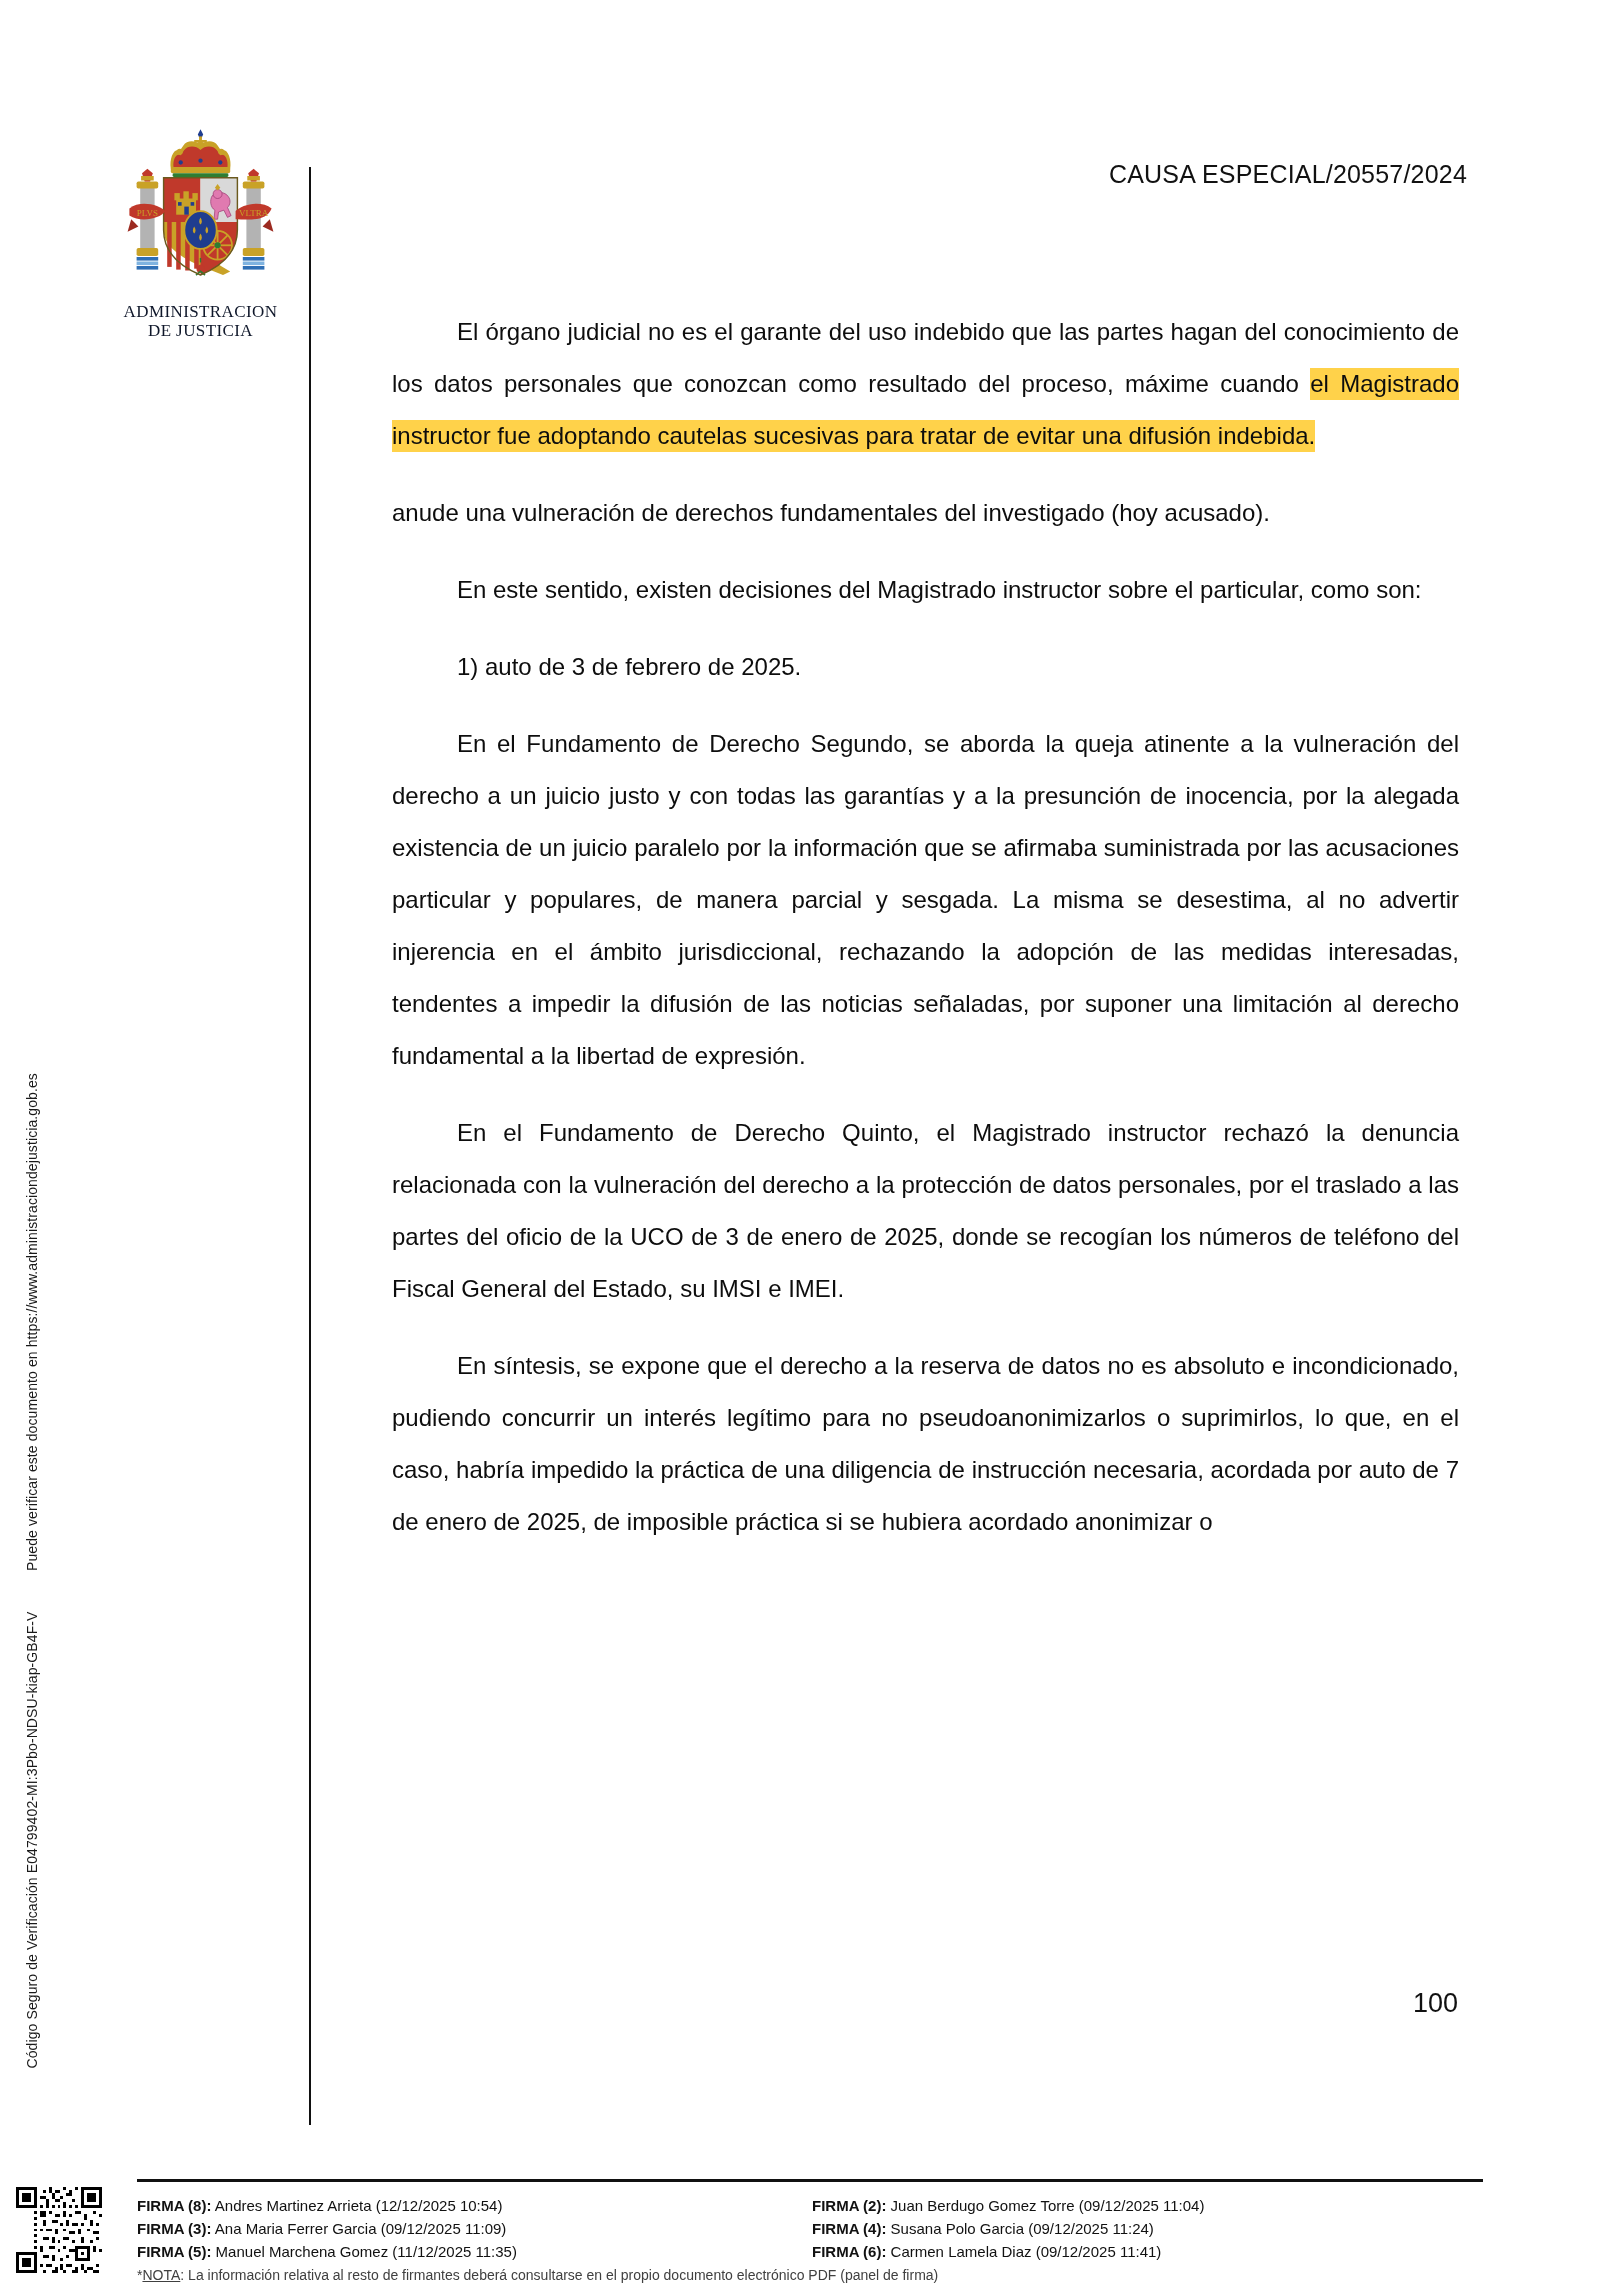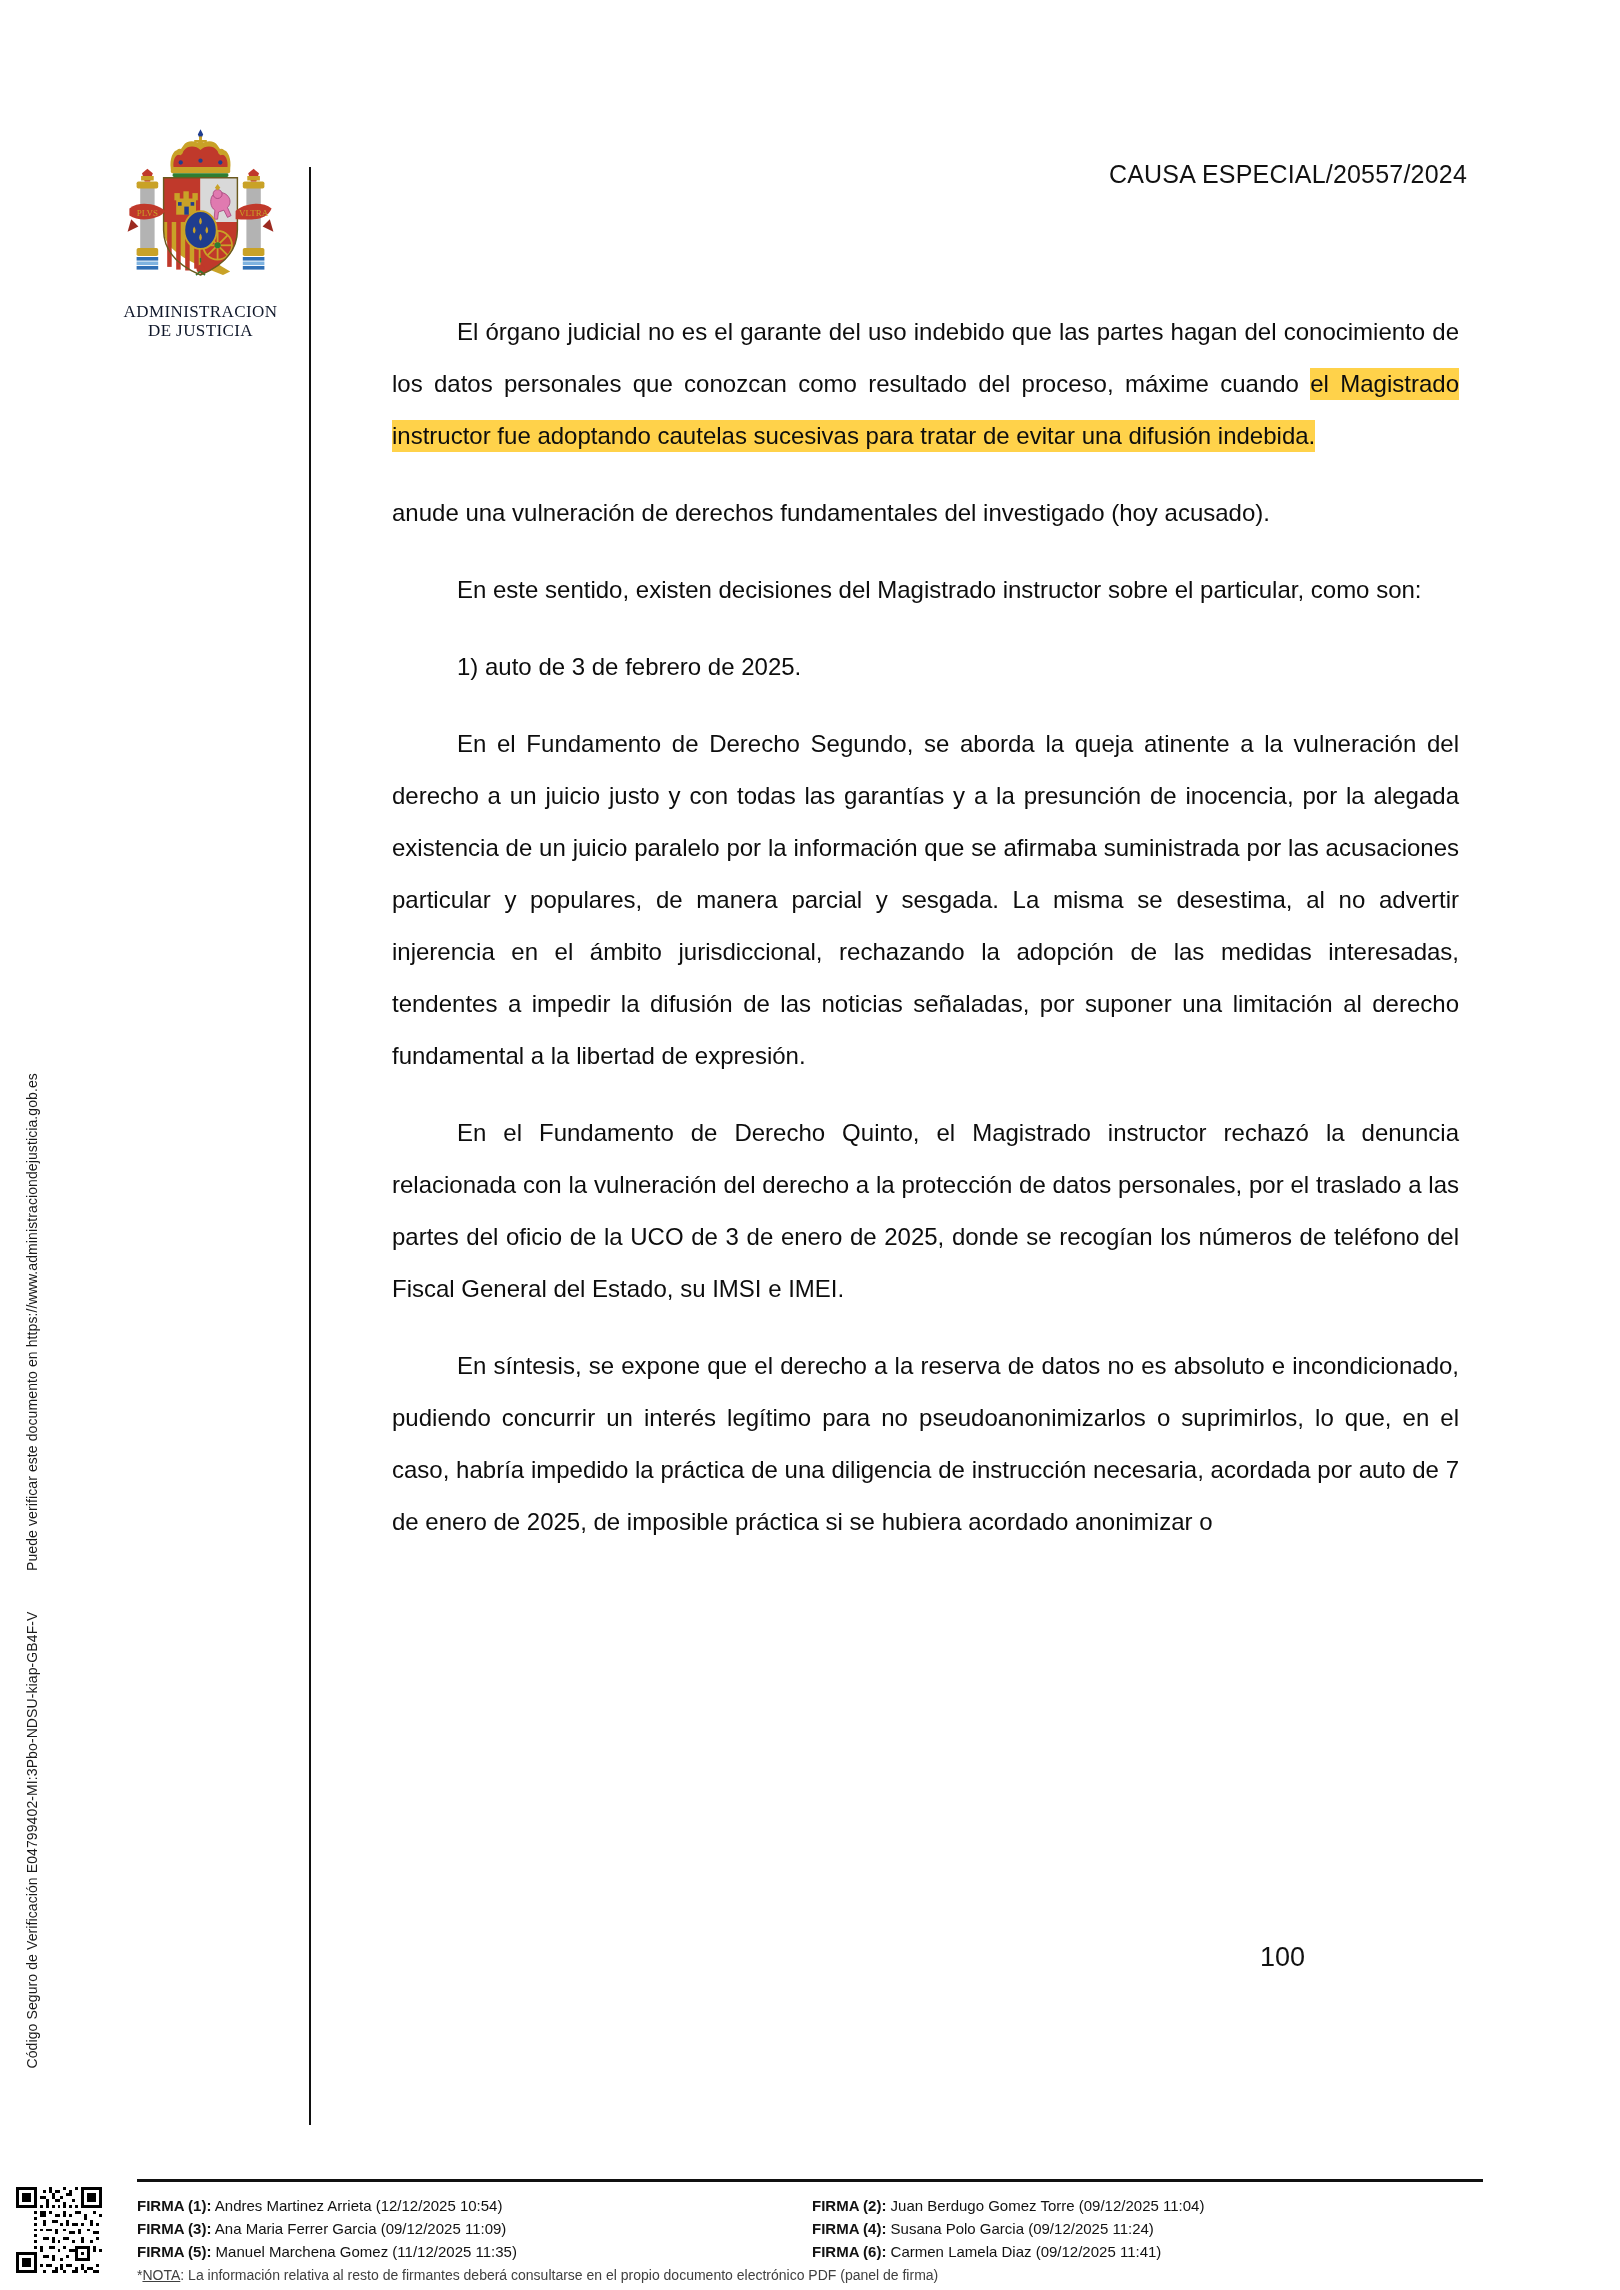--- a/index.html
+++ b/index.html
@@ -117,22 +117,23 @@
     background: #FFD24A;
     box-decoration-break: clone;
     -webkit-box-decoration-break: clone;
     padding: 1.8px 0 2.7px 0;
   }
 
   
   #page-number {
     position: absolute;
     left: 1260px;
-    top: 1942px;
+    top: 1988px;
     width: 198px;
+    text-align: right;
     font-size: 27px;
     color: #111;
   }
 
   
   #footer-rule {
     position: absolute;
     left: 137px;
     top: 2179px;
     width: 1346px;
@@ -441,21 +442,21 @@
       <rect x="19" y="28" width="2" height="1"></rect>
     <rect x="23" y="28" width="1" height="1"></rect>
       <rect x="26" y="28" width="2" height="1"></rect>
   </g>
 </svg>
 
 <div id="signature-footer">
 
   <div class="sig-row">
     <div class="sig-cell">
-      <span class="sig-label">FIRMA (1):</span>
+      <span class="sig-label">FIRMA (8):</span>
       <span>Andres Martinez Arrieta (12/12/2025 10:54)</span>
     </div>
     <div class="sig-cell">
       <span class="sig-label">FIRMA (2):</span>
       <span>Juan Berdugo Gomez Torre (09/12/2025 11:04)</span>
     </div>
   </div>
 
   <div class="sig-row">
     <div class="sig-cell">

